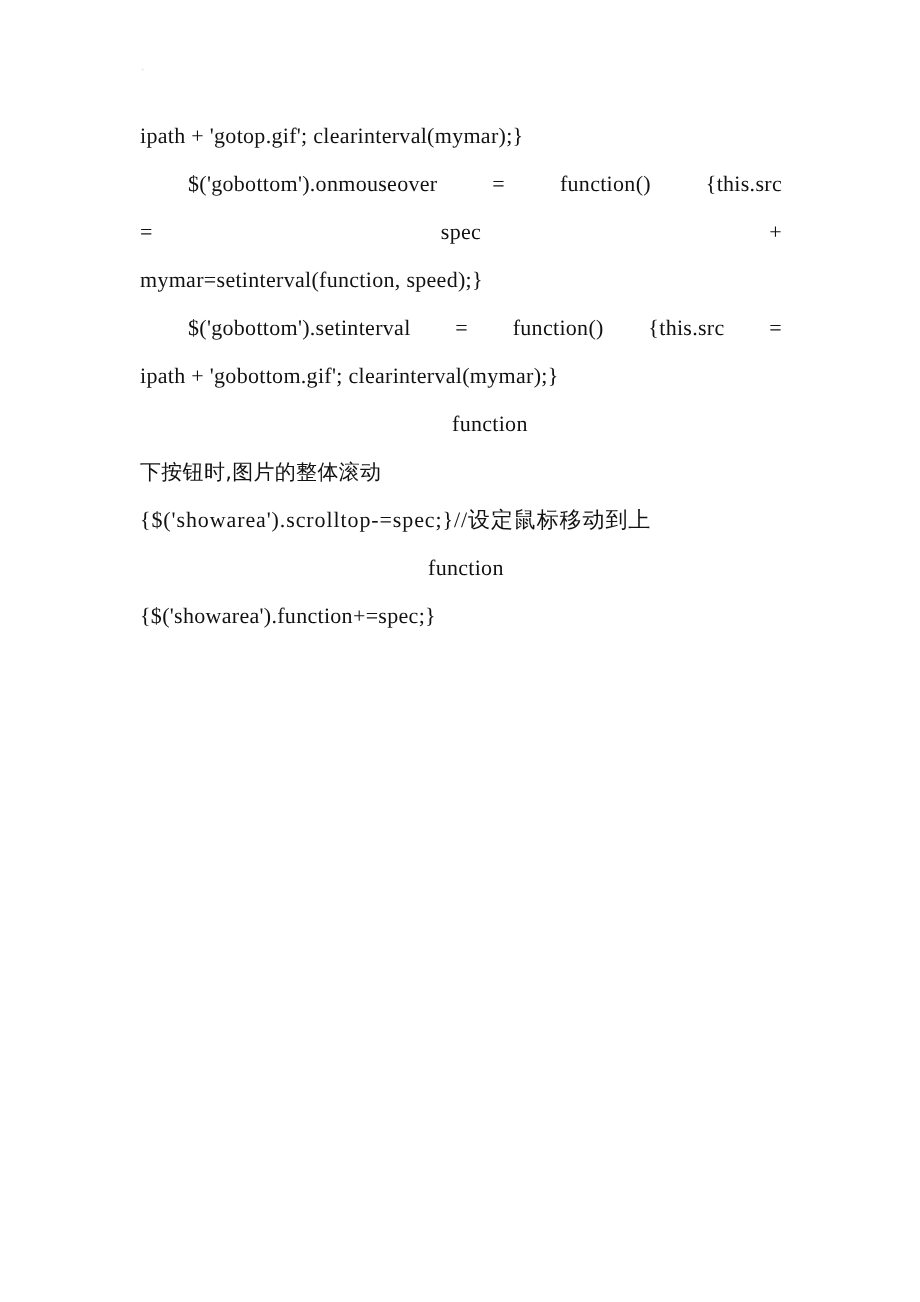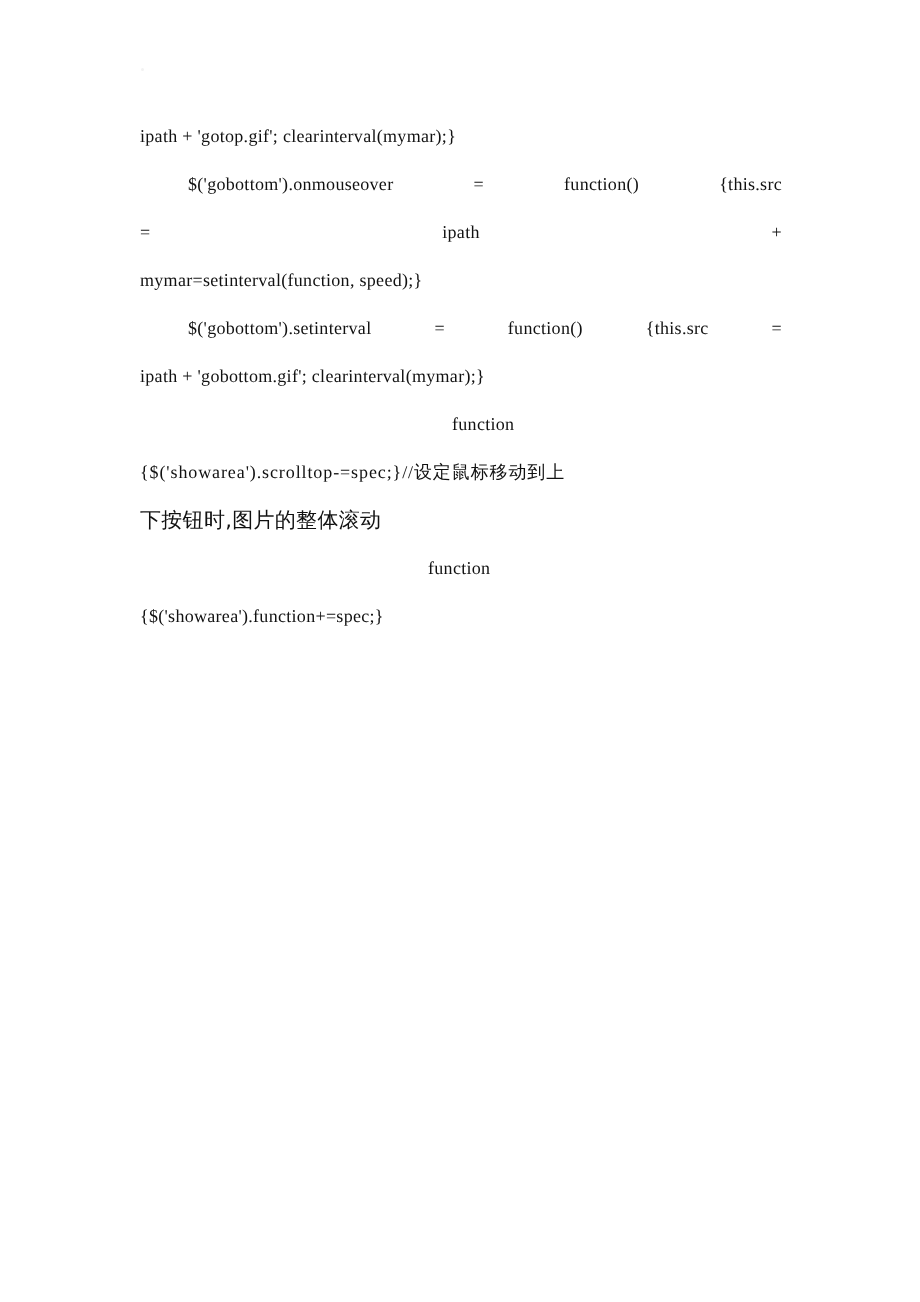--- a/index.html
+++ b/index.html
@@ -30,21 +30,21 @@
   
   #text-block {
     position: absolute;
     left: 140px;
     top: 112px;
     width: 642px;
   }
 
   .doc-line {
     font-family: "Liberation Serif", "DejaVu Serif", serif;
-    font-size: 18px;
+    font-size: 22px;
     line-height: 48px;
     height: 48px;
     color: #111111;
     white-space: pre;
     letter-spacing: 0.3px;
     text-rendering: geometricPrecision;
   }
 
   
   .doc-line.justified {
@@ -93,44 +93,44 @@
 
     <div class="doc-line justified indent">
       <span>$('gobottom').onmouseover</span>
       <span>=</span>
       <span>function()</span>
       <span>{this.src</span>
     </div>
 
     <div class="doc-line justified">
       <span>=</span>
-      <span>ipath</span>
+      <span>spec</span>
       <span>+</span>
     </div>
 
     <div class="doc-line">mymar=setinterval(function, speed);}</div>
 
     <div class="doc-line justified indent">
       <span>$('gobottom').setinterval</span>
       <span>=</span>
       <span>function()</span>
       <span>{this.src</span>
       <span>=</span>
     </div>
 
     <div class="doc-line">ipath + 'gobottom.gif'; clearinterval(mymar);}</div>
 
     <div class="doc-line justified" style="padding-left:312px;">
       <span>function</span>
 
     </div>
 
+    <div class="doc-line cjk">下按钮时,图片的整体滚动</div>
+
     <div class="doc-line track-1">{$('showarea').scrolltop-=spec;}//设定鼠标移动到上</div>
-
-    <div class="doc-line cjk">下按钮时,图片的整体滚动</div>
 
     <div class="doc-line justified" style="padding-left:288px;">
       <span>function</span>
 
     </div>
 
     <div class="doc-line">{$('showarea').function+=spec;}</div>
 
   </div>
 </div>

